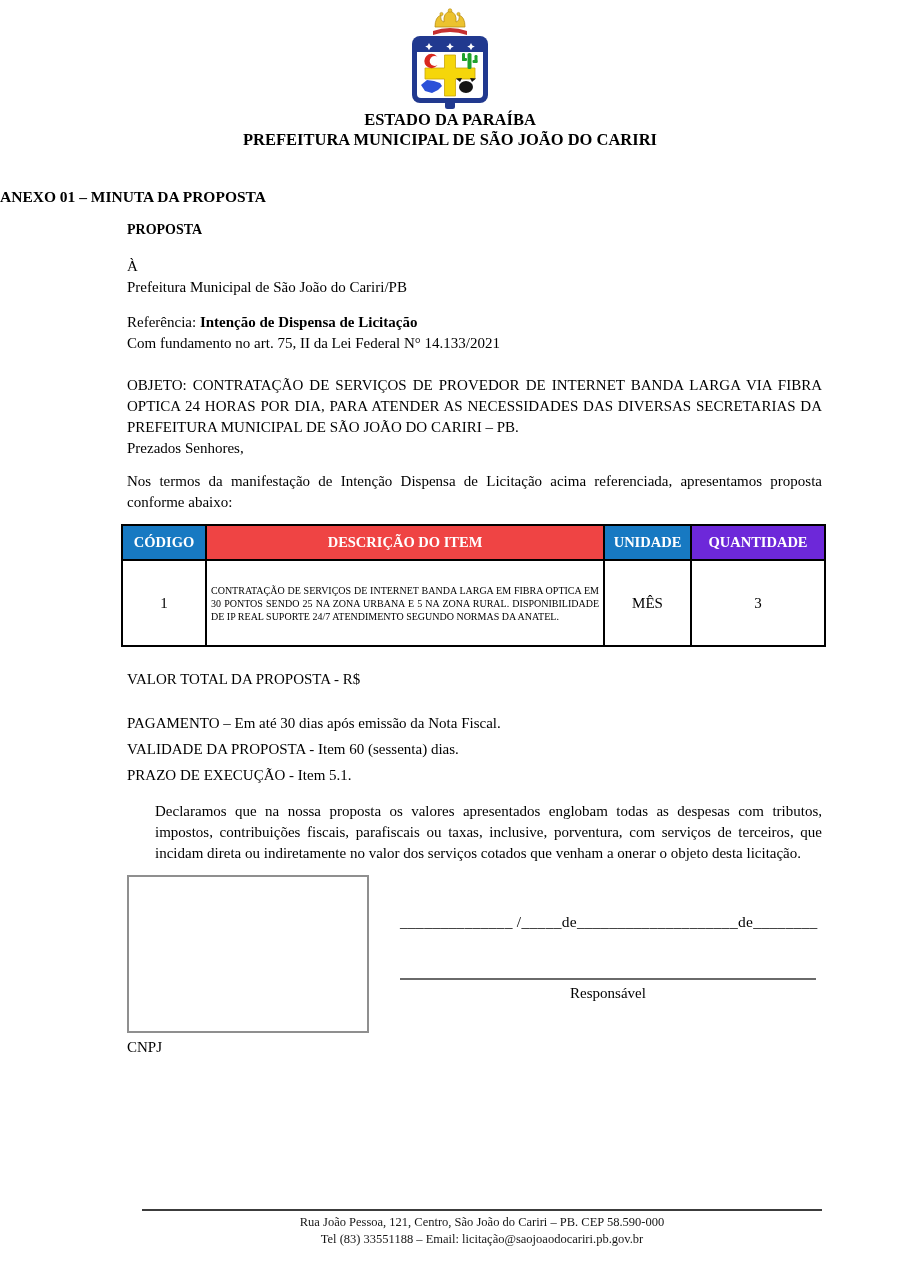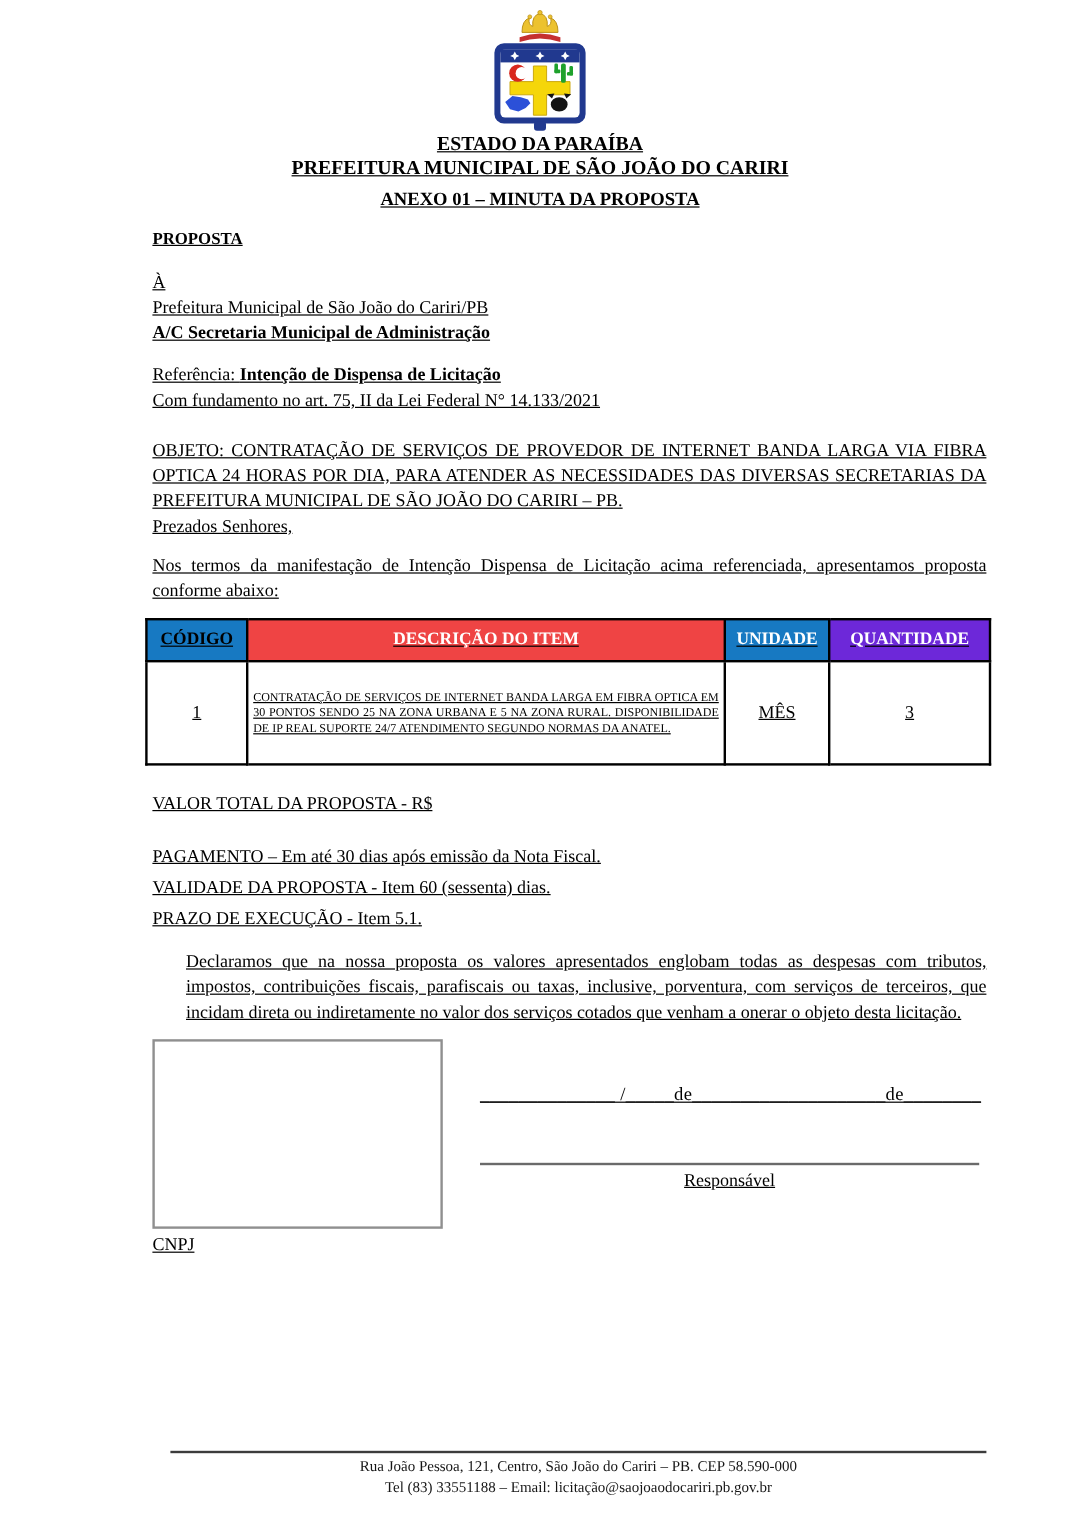--- a/index.html
+++ b/index.html
@@ -1,22 +1,22 @@
 <!DOCTYPE html>
 <html><head>
 <meta charset="utf-8">
 <style>
   html,body{margin:0;padding:0;background:#ffffff;}
   .page{
     position:relative;width:900px;height:1273px;background:#ffffff;
-    font-family:"Liberation Serif", serif;color:#000;overflow:hidden;text-decoration:underline;
+    font-family:"Liberation Serif", serif;color:#000;overflow:hidden;
   }
   .crest{position:absolute;top:6px;left:50%;transform:translateX(-50%);}
   .org-head{padding-top:110px;text-align:center;font-weight:bold;font-size:16.5px;line-height:20px;}
-  .doc-title{text-align:center;font-weight:bold;font-size:15.5px;margin-top:8px;}
+  .doc-title{text-align:left;font-weight:bold;font-size:15.5px;margin-top:38px;}
   .content{margin-left:127px;margin-right:78px;font-size:15px;line-height:21px;}
   .bold{font-weight:bold;}
   .just{text-align:justify;}
   .sec-proposta{margin-top:13px;font-weight:bold;font-size:14px;}
   .addr{margin-top:16px;}
   .ref-block{margin-top:14px;}
   .objeto{margin-top:21px;}
   .intro{margin-top:12px;}
   table.items{border-collapse:collapse;table-layout:fixed;width:703px;margin-left:-6px;margin-top:11px;}
   table.items th{
@@ -98,21 +98,20 @@
     <div>PREFEITURA MUNICIPAL DE SÃO JOÃO DO CARIRI</div>
   </div>
   <div class="doc-title">ANEXO 01 – MINUTA DA PROPOSTA</div>
 
   <div class="content">
     <div class="sec-proposta">PROPOSTA</div>
 
     <div class="addr">
       <div>À</div>
       <div>Prefeitura Municipal de São João do Cariri/PB</div>
-      <div class="bold">A/C Secretaria Municipal de Administração</div>
     </div>
 
     <div class="ref-block">
       <div><span>Referência: </span><span class="bold">Intenção de Dispensa de Licitação</span></div>
       <div>Com fundamento no art. 75, II da Lei Federal N° 14.133/2021</div>
     </div>
 
     <div class="objeto just">OBJETO: CONTRATAÇÃO DE SERVIÇOS DE PROVEDOR DE INTERNET BANDA LARGA VIA FIBRA OPTICA 24 HORAS POR DIA, PARA ATENDER AS NECESSIDADES DAS DIVERSAS SECRETARIAS DA PREFEITURA MUNICIPAL DE SÃO JOÃO DO CARIRI – PB.</div>
     <div>Prezados Senhores,</div>
 
@@ -120,21 +119,21 @@
 
     <table class="items">
       <colgroup>
         <col style="width:84px">
           <col style="width:398px">
           <col style="width:87px">
           <col style="width:134px">
       </colgroup>
       <thead>
         <tr>
-          <th style="background: rgb(23, 121, 194); color: #000000;">CÓDIGO</th>
+          <th style="background: rgb(23, 121, 194); color: #ffffff;">CÓDIGO</th>
           <th style="background: #ef4444; color: rgb(255, 255, 255);">DESCRIÇÃO DO ITEM</th>
           <th style="background: rgb(23, 121, 194); color: rgb(255, 255, 255);">UNIDADE</th>
           <th style="background: #6d28d9; color: rgb(255, 255, 255);">QUANTIDADE</th>
         </tr>
       </thead>
       <tbody>
         <tr>
           <td>1</td>
           <td class="desc">CONTRATAÇÃO DE SERVIÇOS DE INTERNET BANDA LARGA EM FIBRA OPTICA EM 30 PONTOS SENDO 25 NA ZONA URBANA E 5 NA ZONA RURAL. DISPONIBILIDADE DE IP REAL SUPORTE 24/7 ATENDIMENTO SEGUNDO NORMAS DA ANATEL.</td>
           <td>MÊS</td>

